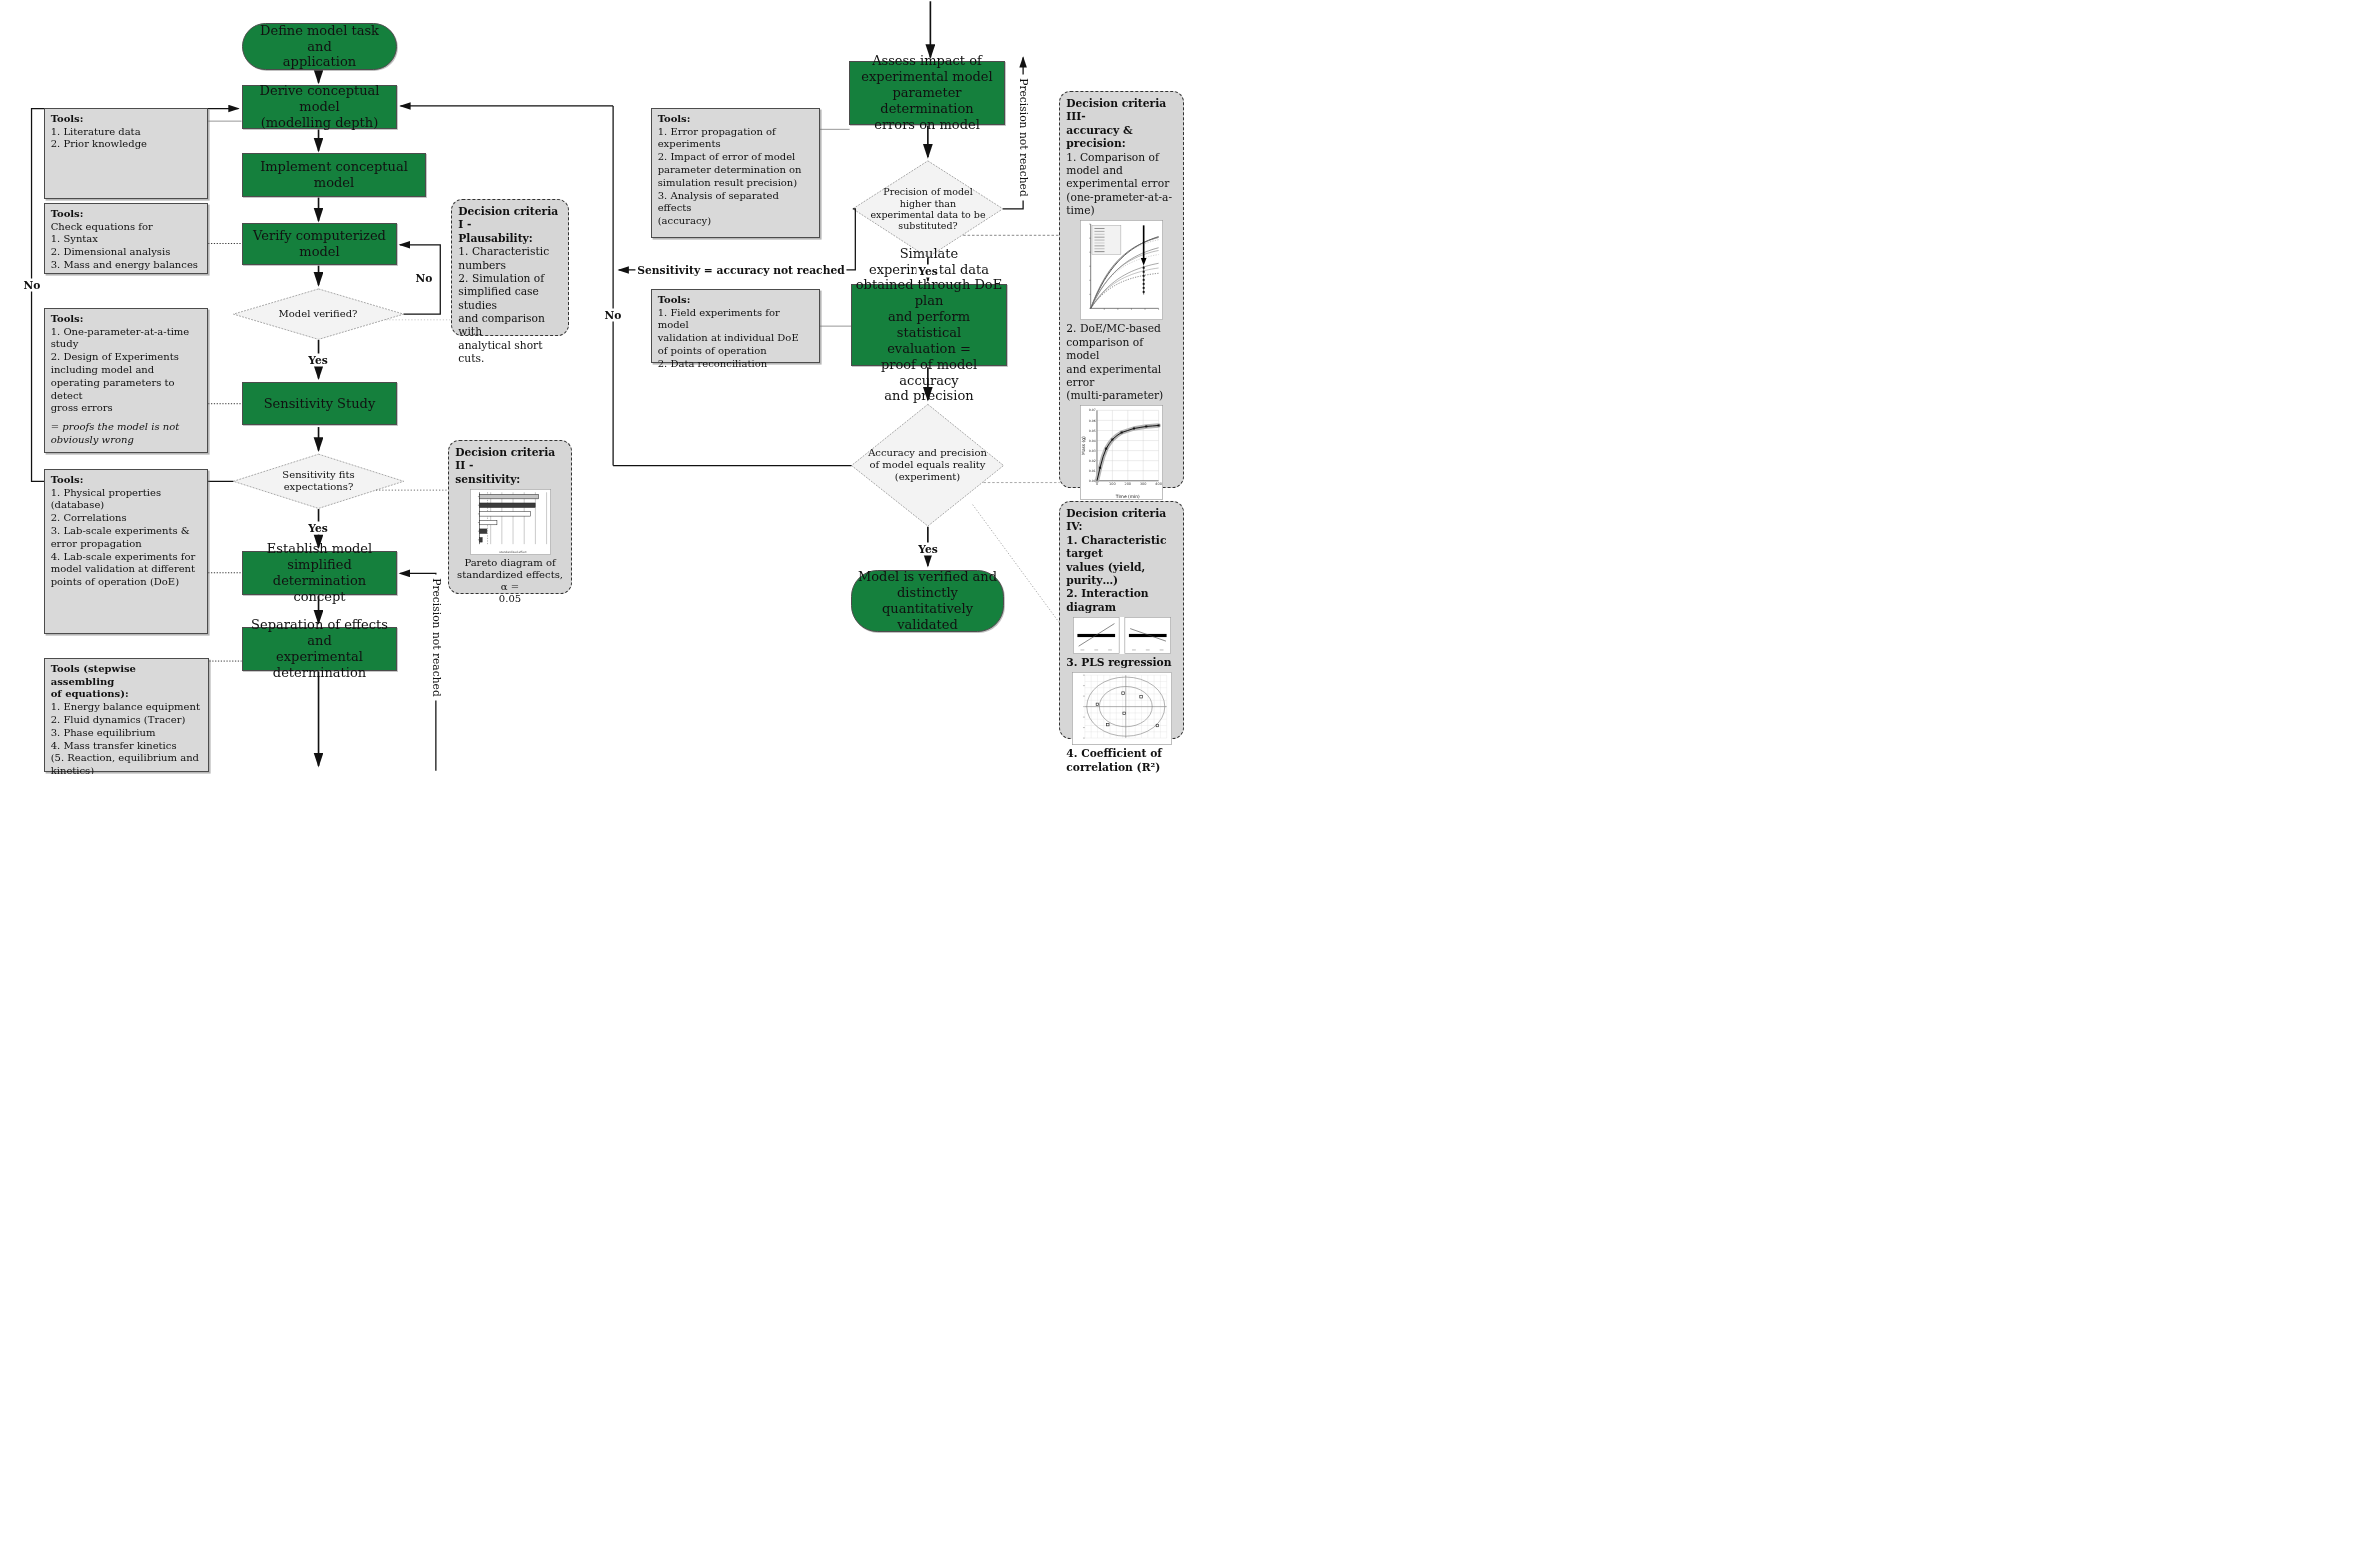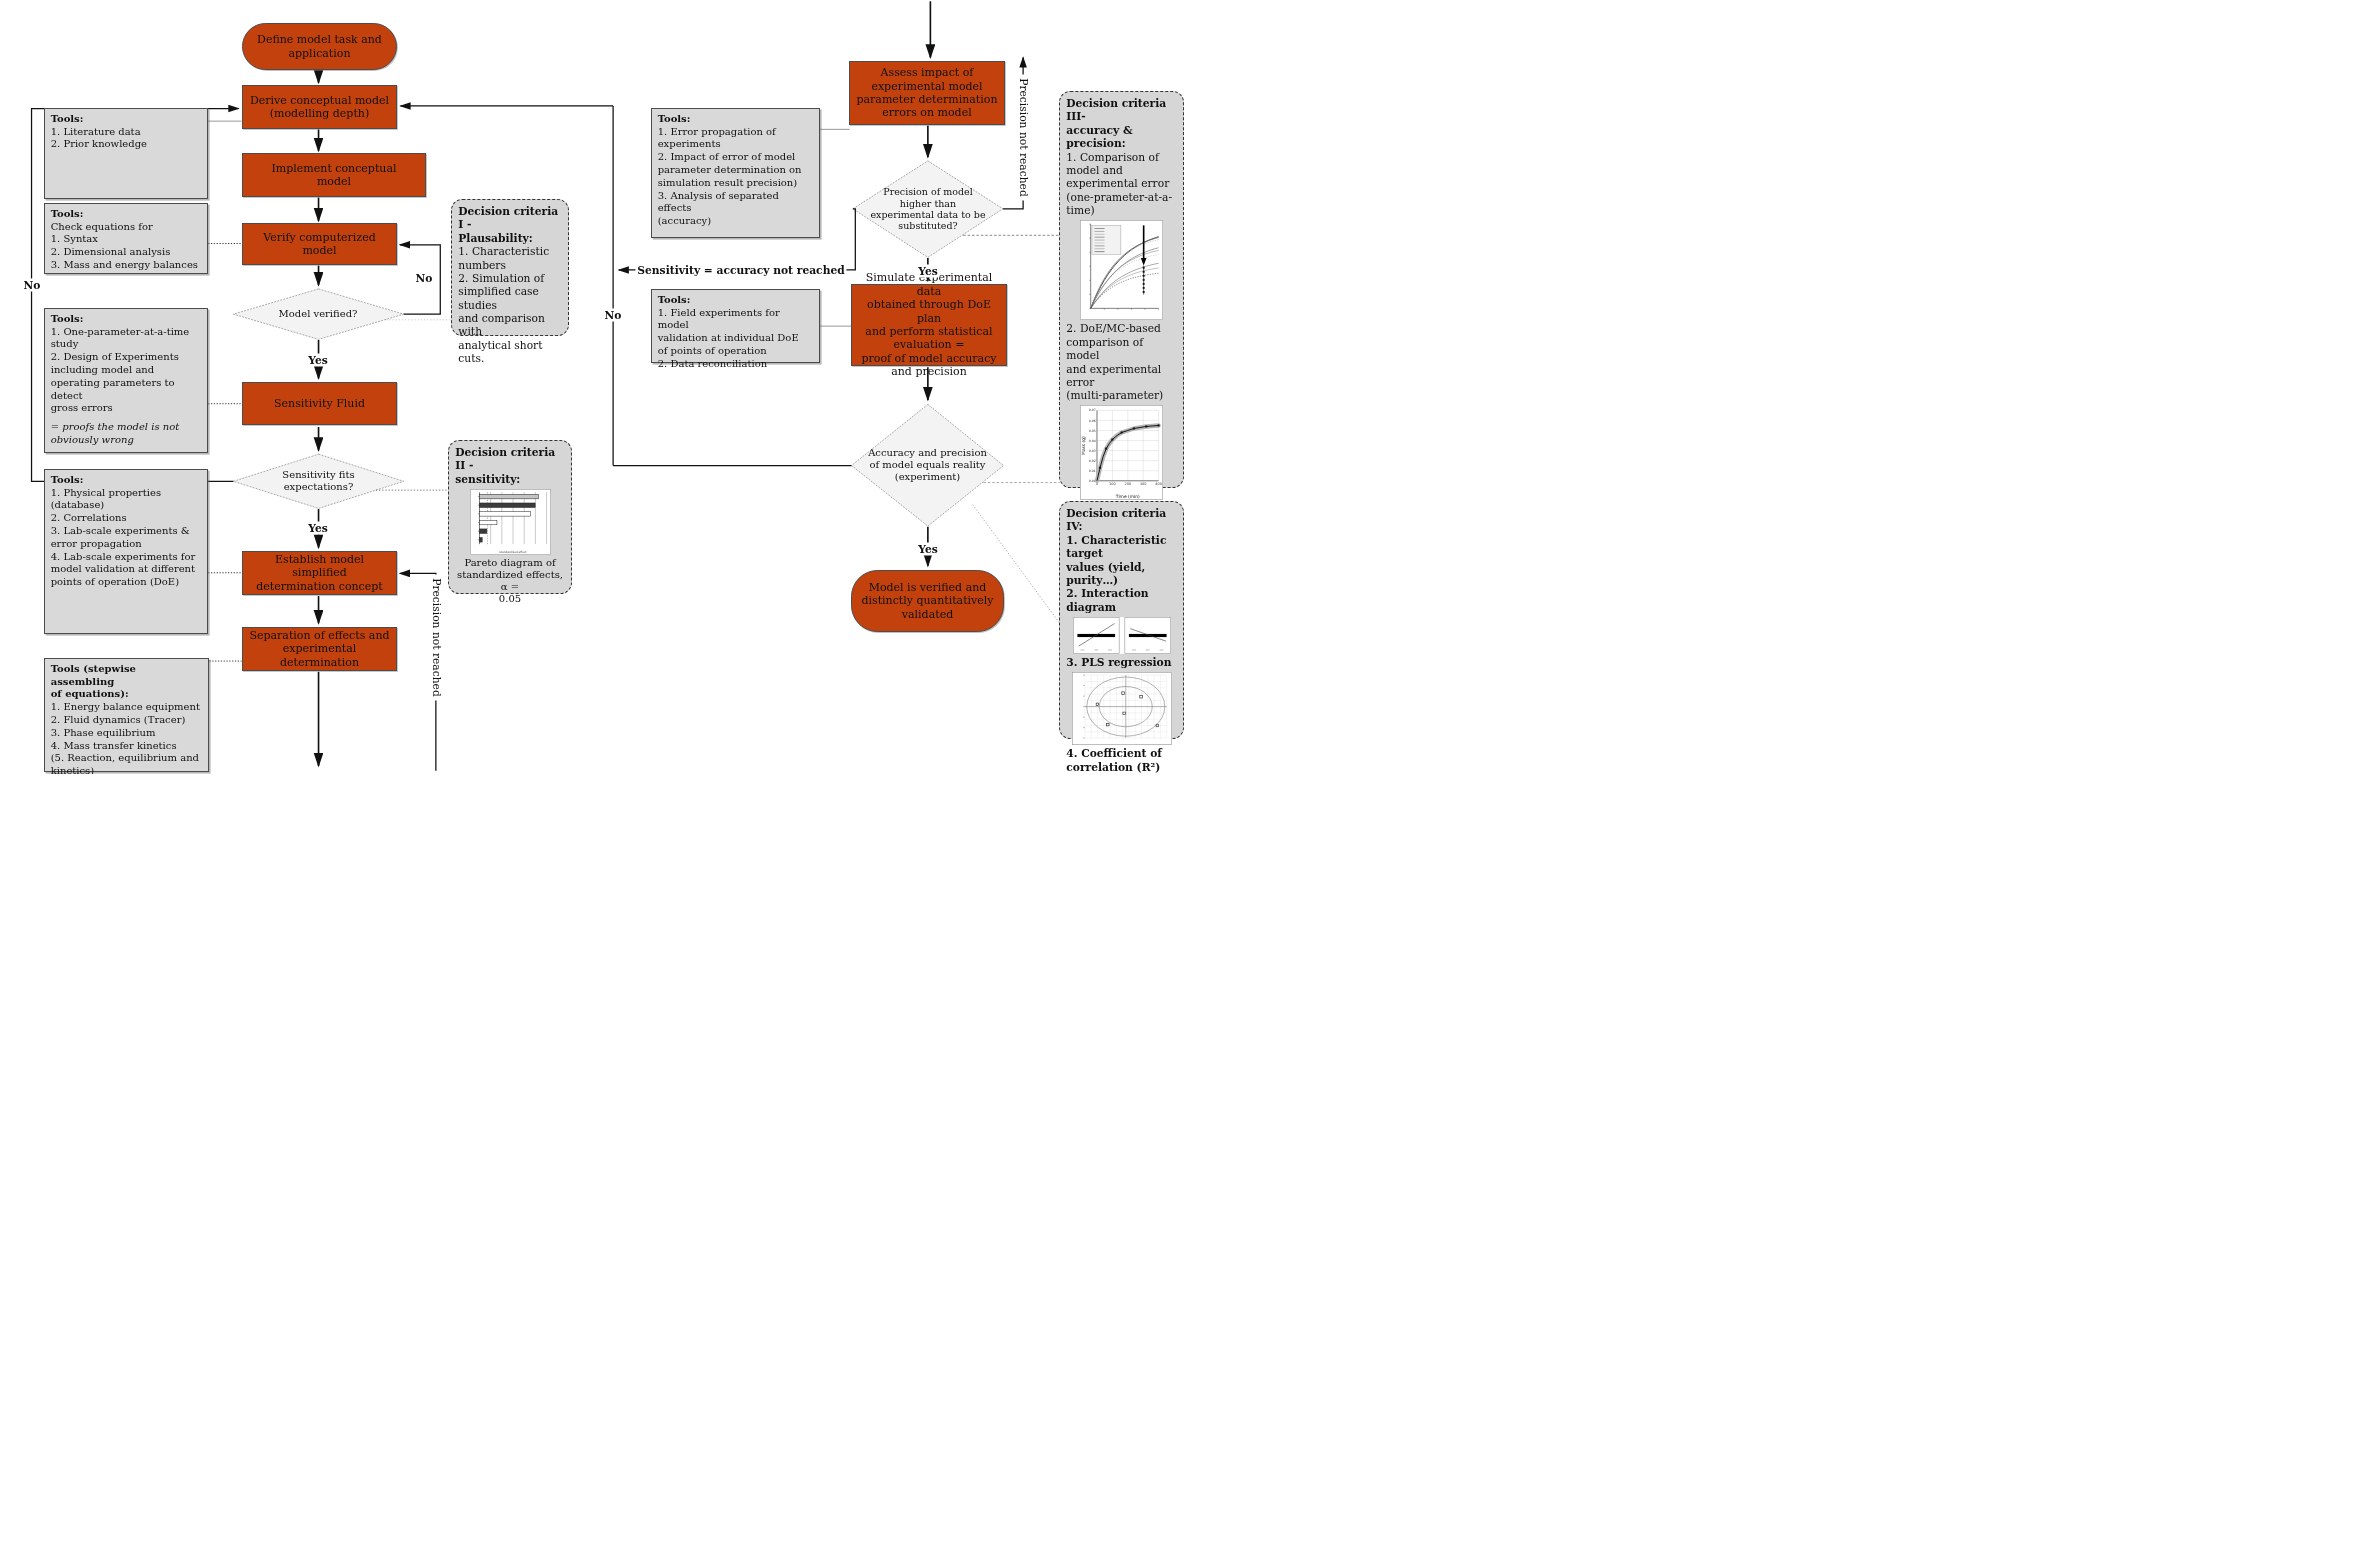--- a/index.html
+++ b/index.html
@@ -1,21 +1,21 @@
 <!DOCTYPE html>
 <html style="font-size:10px"><head>
 <meta charset="utf-8">
 <style>
   html,body{margin:0;padding:0;background:#fff;}
   body{font-family:"DejaVu Serif","Liberation Serif",serif;color:#111;}
   .canvas{position:relative;width:1189px;height:774px;background:#fff;overflow:hidden;}
   svg.wires{position:absolute;left:0;top:0;}
   .pre{white-space:pre-line;}
-  .node{position:absolute;background:#c2410c;border:1px solid #4c4c4c;display:flex;align-items:center;justify-content:center;
-        text-align:center;font-size:11px;line-height:1.22;padding:1.3px 3.8px;box-sizing:border-box;
+  .node{position:absolute;background:#15803d;border:1px solid #4c4c4c;display:flex;align-items:center;justify-content:center;
+        text-align:center;font-size:13px;line-height:1.22;padding:1.3px 3.8px;box-sizing:border-box;
         box-shadow:0.9px 0.9px 0 rgba(130,130,130,.5);}
   .term{border-radius:26.5px;}
   .tools{position:absolute;background:#d9d9d9;border:1px solid #4c4c4c;box-sizing:border-box;padding:3.8px 5.7px;
          font-size:10px;line-height:1.28;box-shadow:1.6px 1.6px 0 rgba(110,110,110,.5);}
   .tools b{display:block;}
   .crit{position:absolute;background:#d6d6d6;border:1px dashed #333;border-radius:11.4px;box-sizing:border-box;
         padding:5px 6.3px;font-size:10.7px;line-height:1.25;}
   .crit b{display:block;}
   .dlabel{position:absolute;display:flex;align-items:center;justify-content:center;text-align:center;
           font-size:10px;line-height:1.2;pointer-events:none;}
@@ -92,21 +92,21 @@
   </svg>
 
   <div class="node term pre" style="left:242px;top:23px;width:155px;height:47px;">Define model task and
 application</div>
   <div class="node pre" style="left:242px;top:85px;width:155px;height:44px;">Derive conceptual model
 (modelling depth)</div>
   <div class="node pre" style="left:242px;top:153px;width:184px;height:44px;text-align:center;">Implement conceptual
 model</div>
   <div class="node pre" style="left:242px;top:223px;width:155px;height:42px;">Verify computerized model</div>
   <div class="dlabel pre" style="left:252px;top:291px;width:132px;height:45px;">Model verified?</div>
-  <div class="node pre" style="left:242px;top:382px;width:155px;height:43px;">Sensitivity Fluid</div>
+  <div class="node pre" style="left:242px;top:382px;width:155px;height:43px;">Sensitivity Study</div>
   <div class="dlabel pre" style="left:249px;top:455px;width:139px;height:52px;">Sensitivity fits
 expectations?</div>
   <div class="node pre" style="left:242px;top:551px;width:155px;height:44px;">Establish model simplified
 determination concept</div>
   <div class="node pre" style="left:242px;top:627px;width:155px;height:44px;">Separation of effects and
 experimental determination</div>
 
   <div class="node pre" style="left:849px;top:61px;width:156px;height:64px;">Assess impact of
 experimental model
 parameter determination

